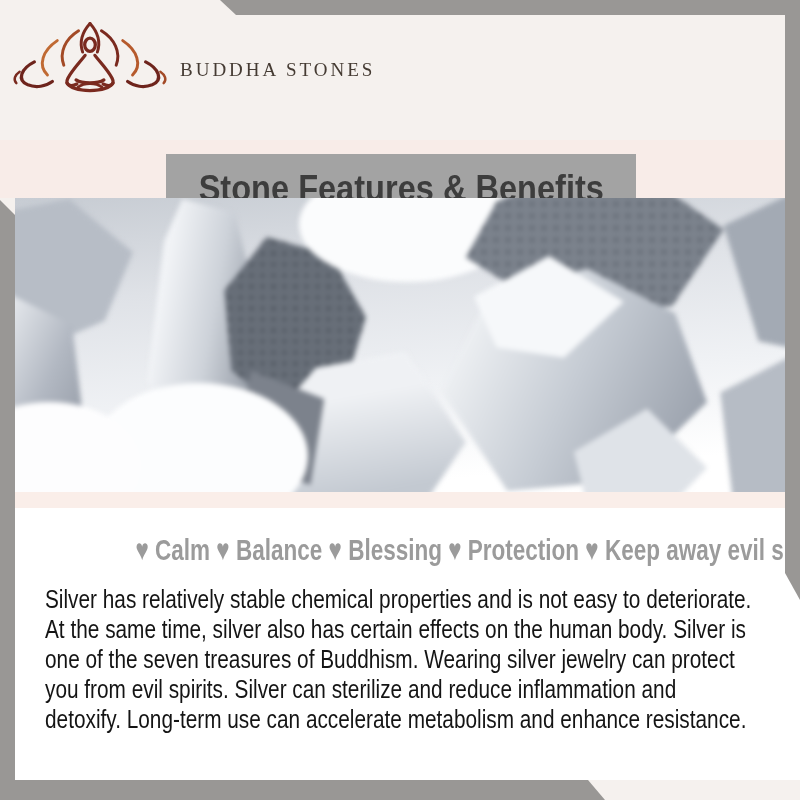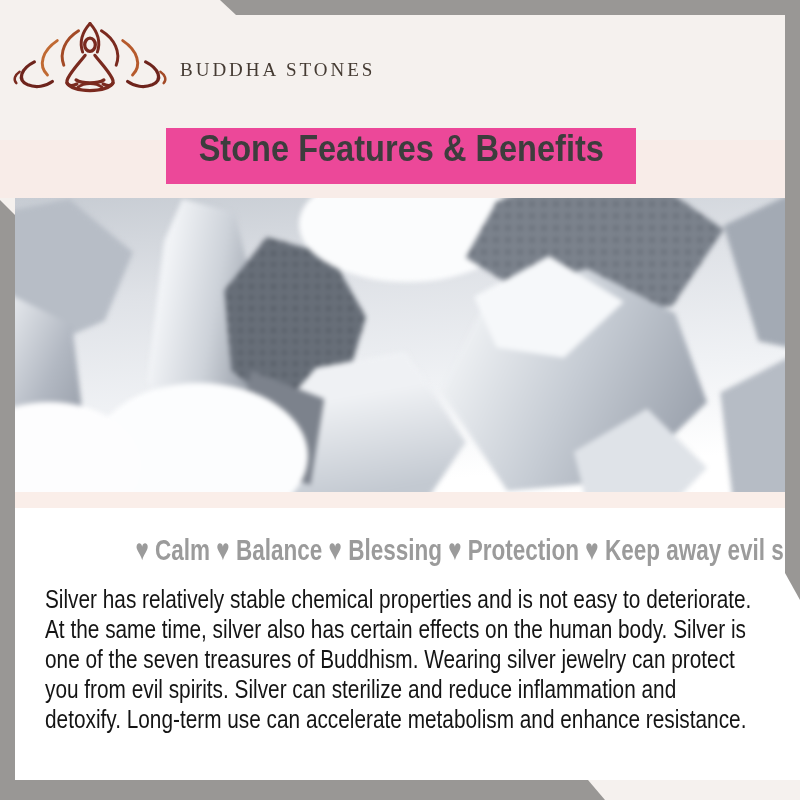--- a/index.html
+++ b/index.html
@@ -8,22 +8,22 @@
         font-family:"Liberation Sans","DejaVu Sans",sans-serif;}
 
   
   .logo-wrap{position:absolute;left:0;top:18px;width:800px;display:flex;flex-direction:row;
              align-items:center;}
   .brand-name{margin-top:4px;font-family:"Liberation Serif","DejaVu Serif",serif;
               font-size:19px;letter-spacing:3px;color:#453b33;white-space:nowrap;}
 
   
   .title-band{position:absolute;left:0;top:140px;width:800px;height:58px;background:#f8ece8;}
-  .title-box{position:absolute;left:166px;top:128px;width:470px;height:56px;background:#ec4899;
-             display:flex;align-items:flex-start;justify-content:center;}
+  .title-box{position:absolute;left:166px;top:154px;width:470px;height:56px;background:#a3a3a3;
+             display:flex;align-items:flex-end;justify-content:center;}
   .title-box .t{font-size:37px;font-weight:bold;color:#3d3d3d;white-space:nowrap;
                 display:inline-block;transform:scaleX(0.88);}
 
   
   .photo{position:absolute;left:15px;top:198px;width:785px;height:294px;overflow:hidden;
          background:linear-gradient(175deg,#c7ccd3 0%,#dfe2e7 30%,#f0f2f5 62%,#ffffff 88%);}
   .rocks{position:absolute;left:-3%;top:-4%;width:106%;height:108%;filter:blur(2.5px);}
   .r{position:absolute;}
   .r1{left:0;top:4%;width:17%;height:48%;background:#b7bdc6;
       clip-path:polygon(0 10%,55% 0,100% 35%,80% 80%,30% 100%,0 85%);}

